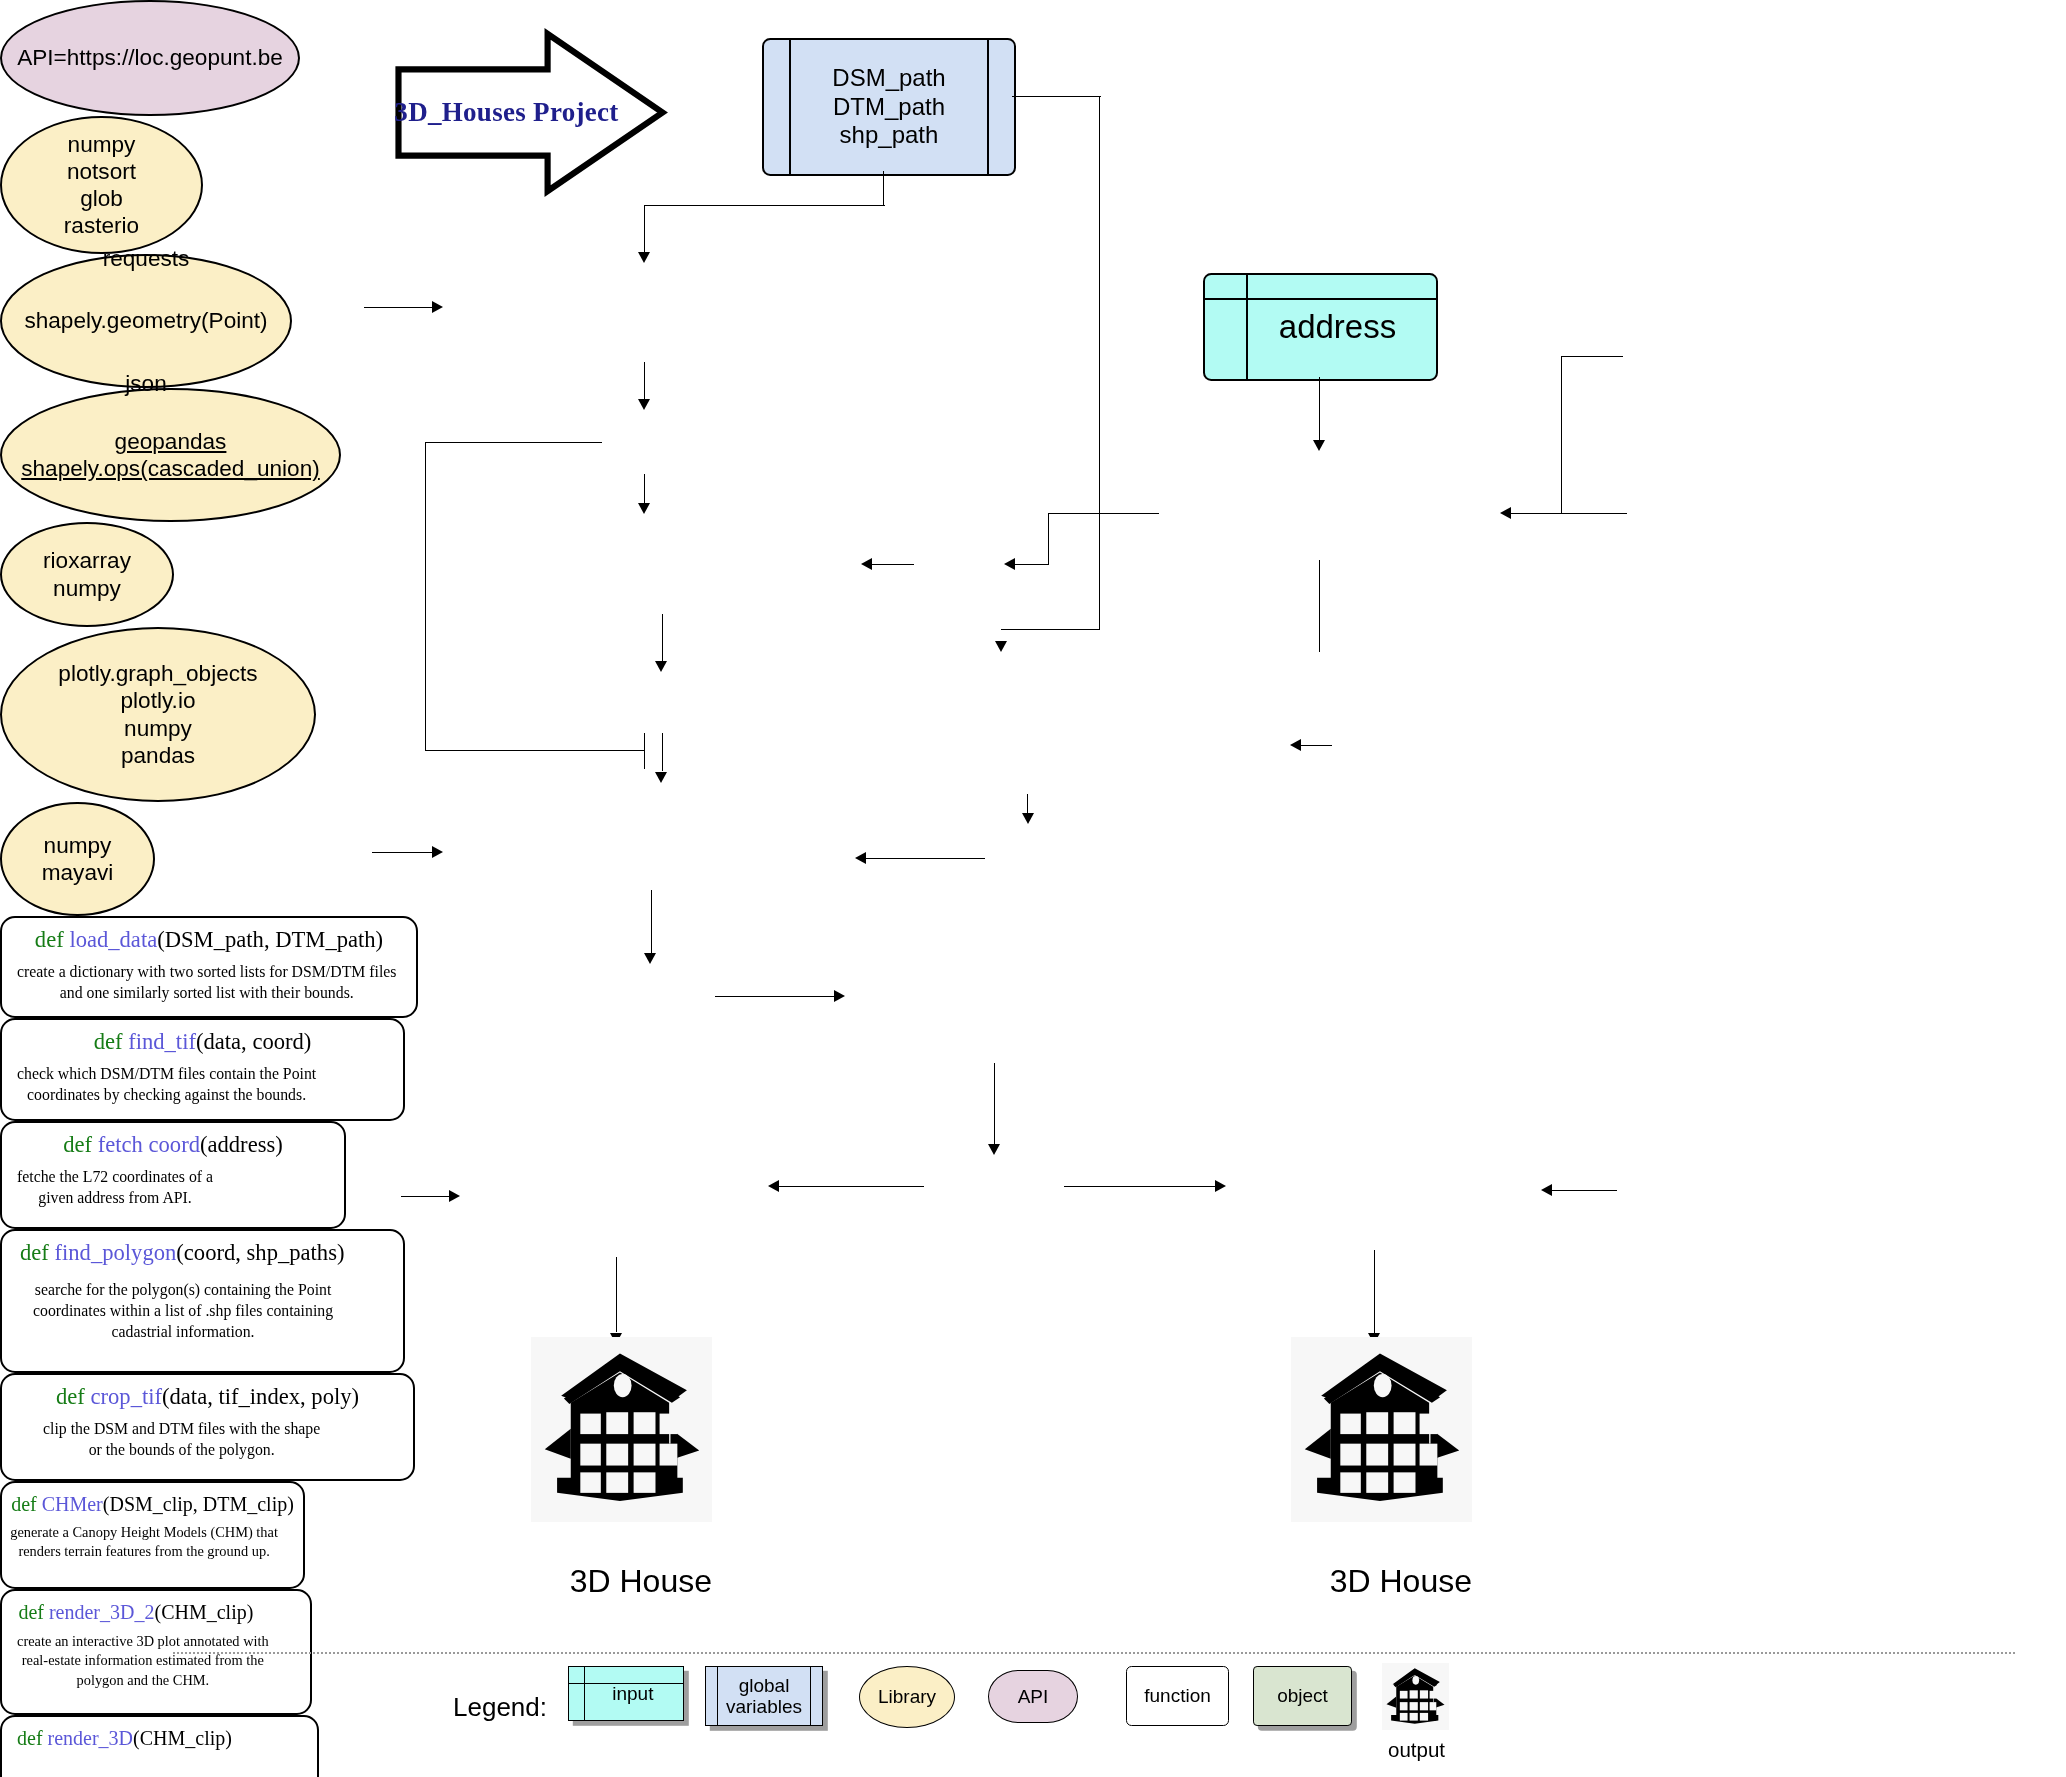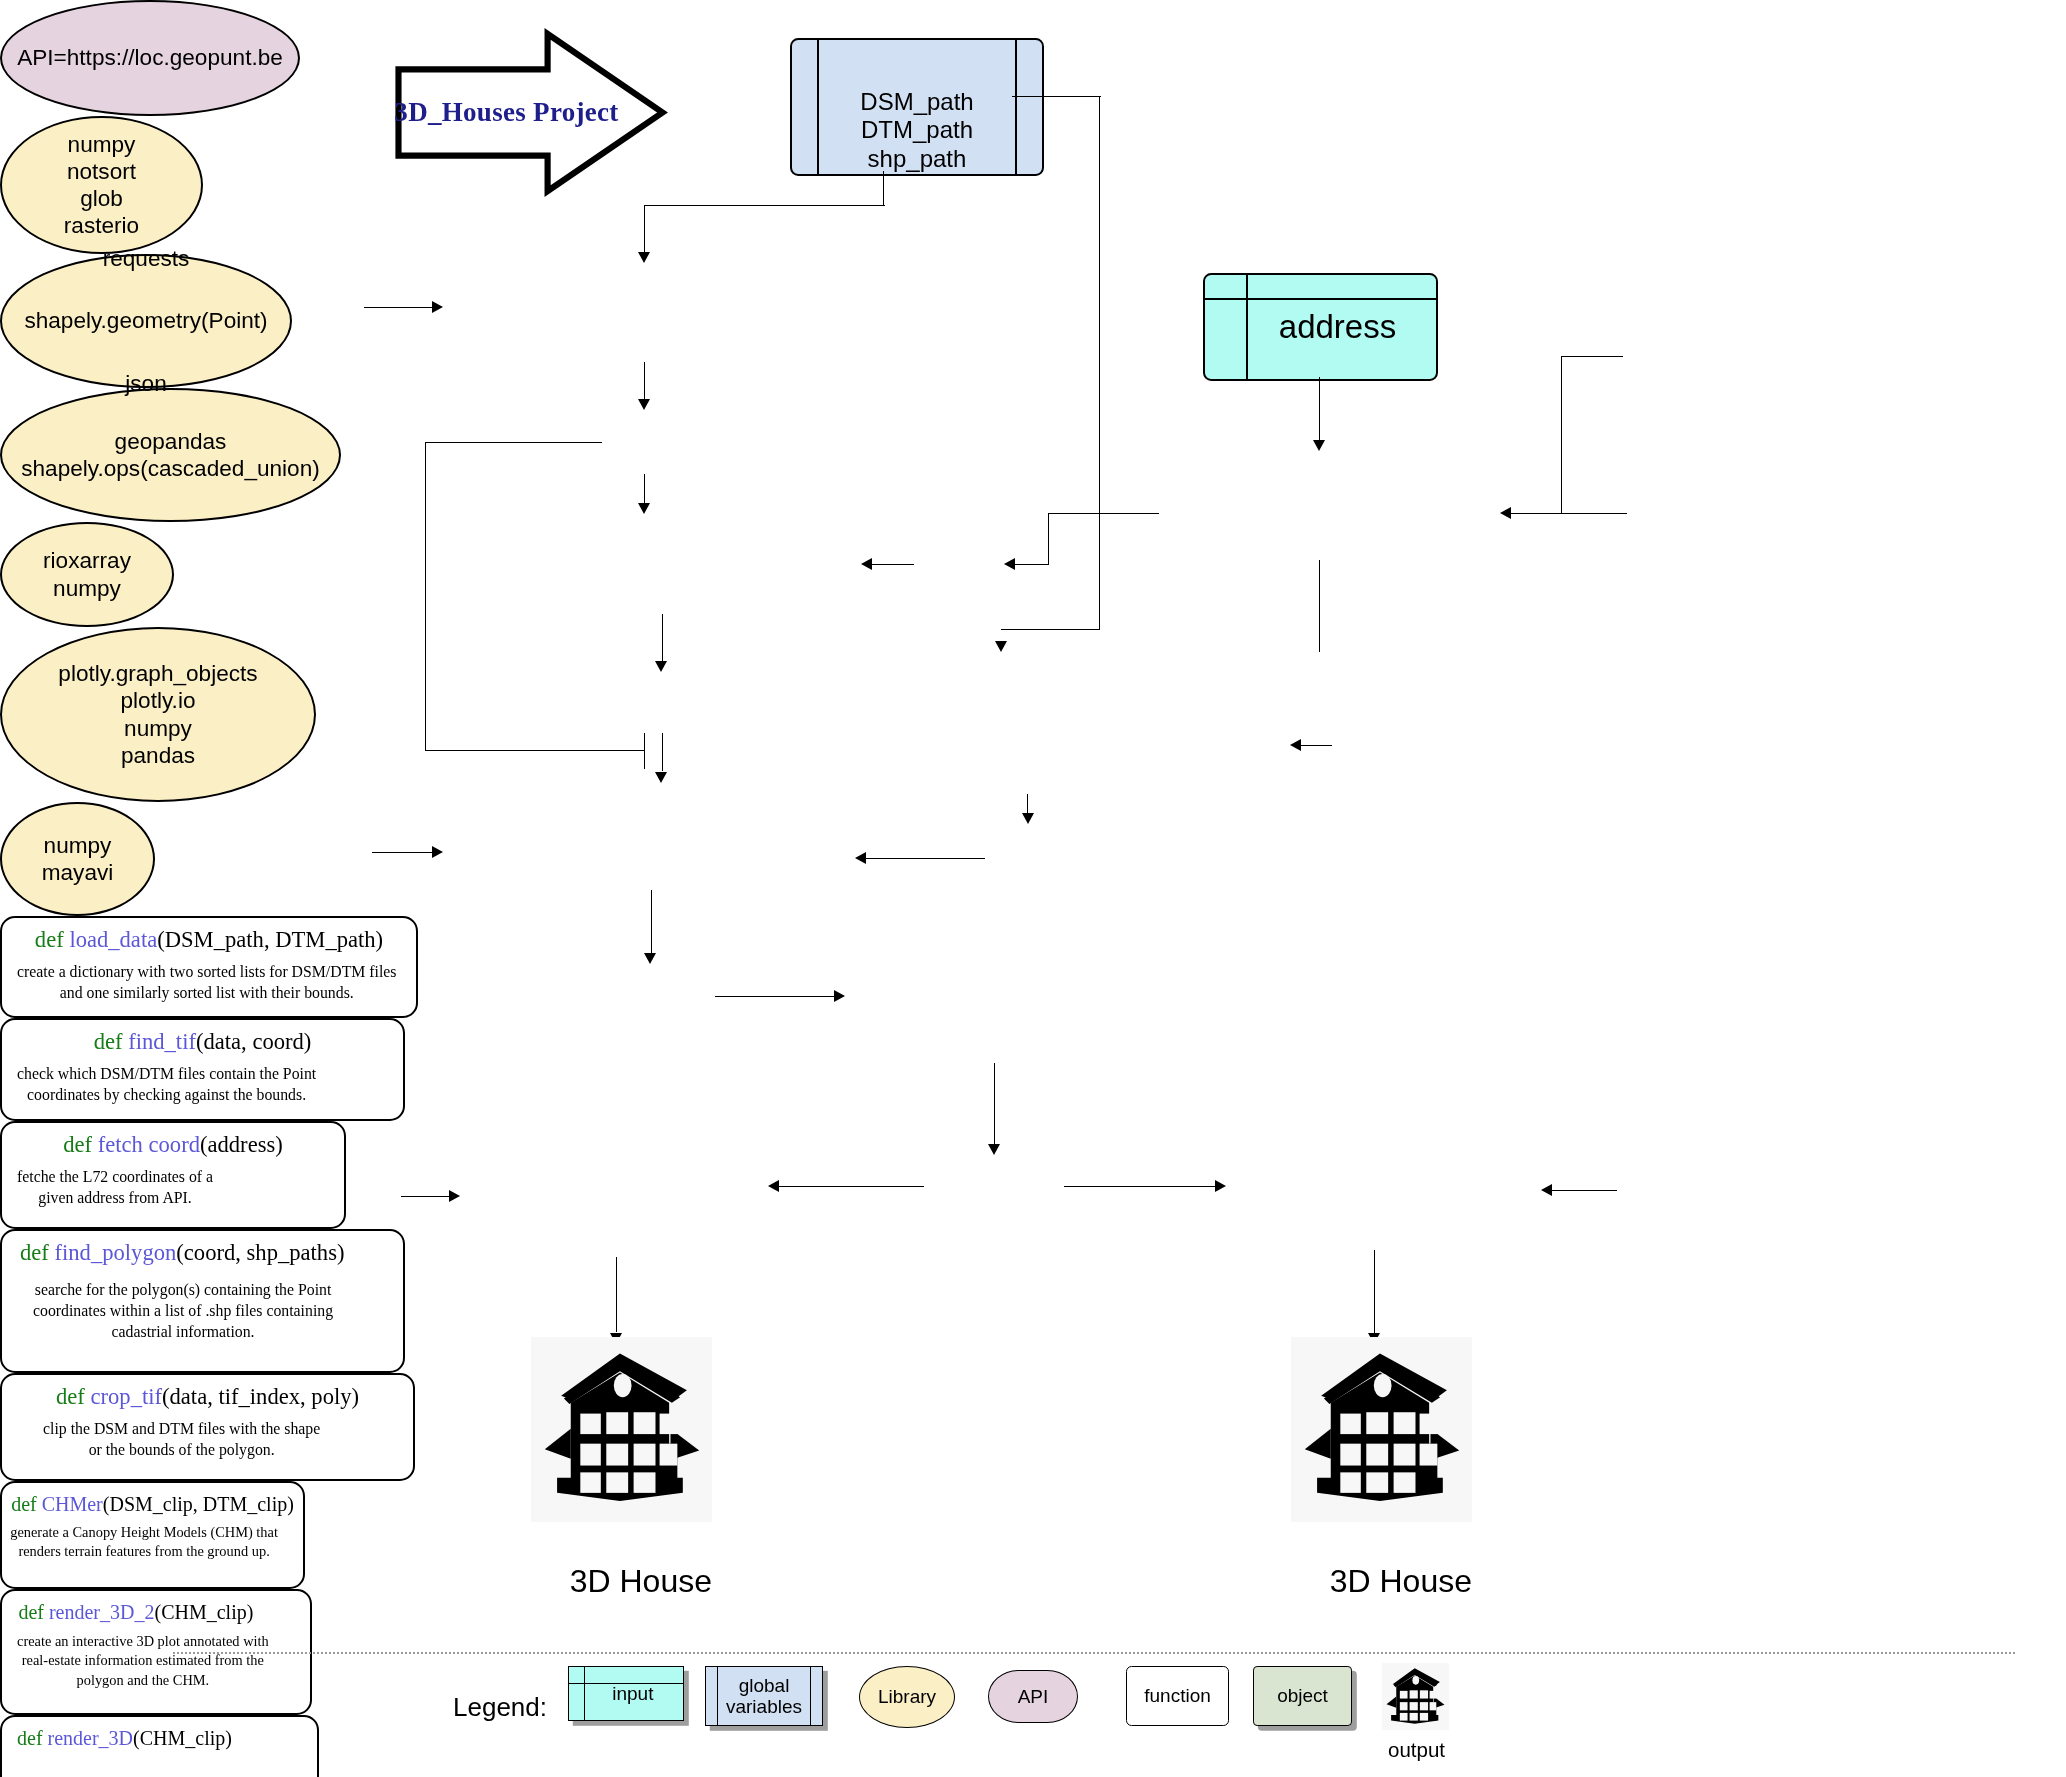--- a/index.html
+++ b/index.html
@@ -101,21 +101,21 @@
 
 <div id="canvas">
 
   <div class="banner node" style="left:390px;top:27px;width:281px;height:171px;">
     <svg width="281" height="171" viewBox="0 0 410 250">
       <polygon points="12,62 230,62 230,10 398,125 230,240 230,188 12,188" fill="#ffffff" stroke="#000000" stroke-width="9" stroke-linejoin="miter"></polygon>
     </svg>
     <div class="txt">3D_Houses Project</div>
   </div>
 
-  <div class="gvar" style="left:790px;top:38px;width:250px;height:134px;align-items:flex-end;">
+  <div class="gvar" style="left:762px;top:38px;width:250px;height:134px;">
     <span class="bar l"></span>
     <span class="bar r"></span>
     <div style="position:relative;z-index:2;">
       <div>DSM_path</div>
       <div>DTM_path</div>
       <div>shp_path</div>
     </div>
   </div>
 
   <div class="inp" style="left:1203px;top:273px;width:231px;height:104px;">
@@ -134,21 +134,21 @@
     <div>glob</div>
     <div>rasterio</div>
   </div>
 
   <div class="lib" style="left:1624px;top:449px;width:288px;height:130px;gap:35px;">
     <div>requests</div>
     <div>shapely.geometry(Point)</div>
     <div>json</div>
   </div>
 
-  <div class="lib" style="left:1326px;top:659px;width:337px;height:130px;">
+  <div class="lib" style="left:1326px;top:659px;width:337px;height:130px;text-decoration:underline;">
     <div>geopandas</div>
     <div>shapely.ops(cascaded_union)</div>
   </div>
 
   <div class="lib" style="left:202px;top:801px;width:170px;height:101px;">
     <div>rioxarray</div>
     <div>numpy</div>
   </div>
 
   <div class="lib" style="left:89px;top:1114px;width:312px;height:171px;">

